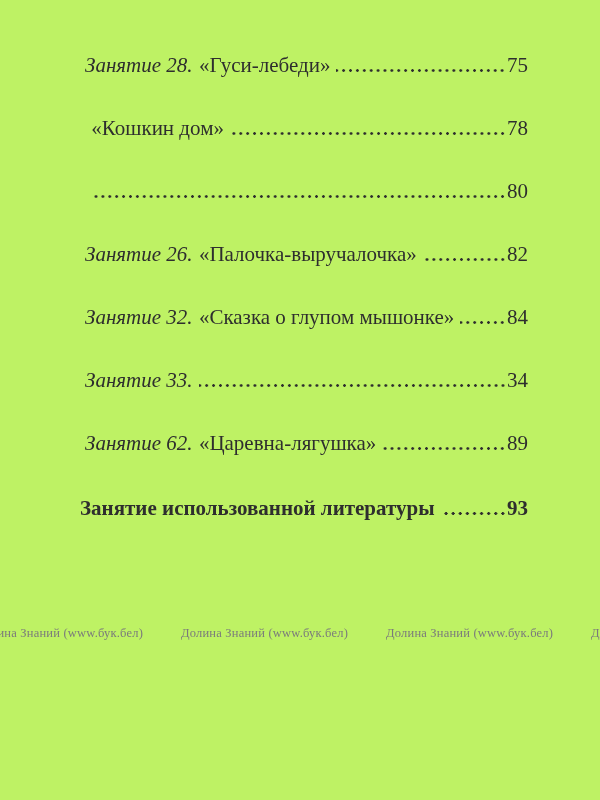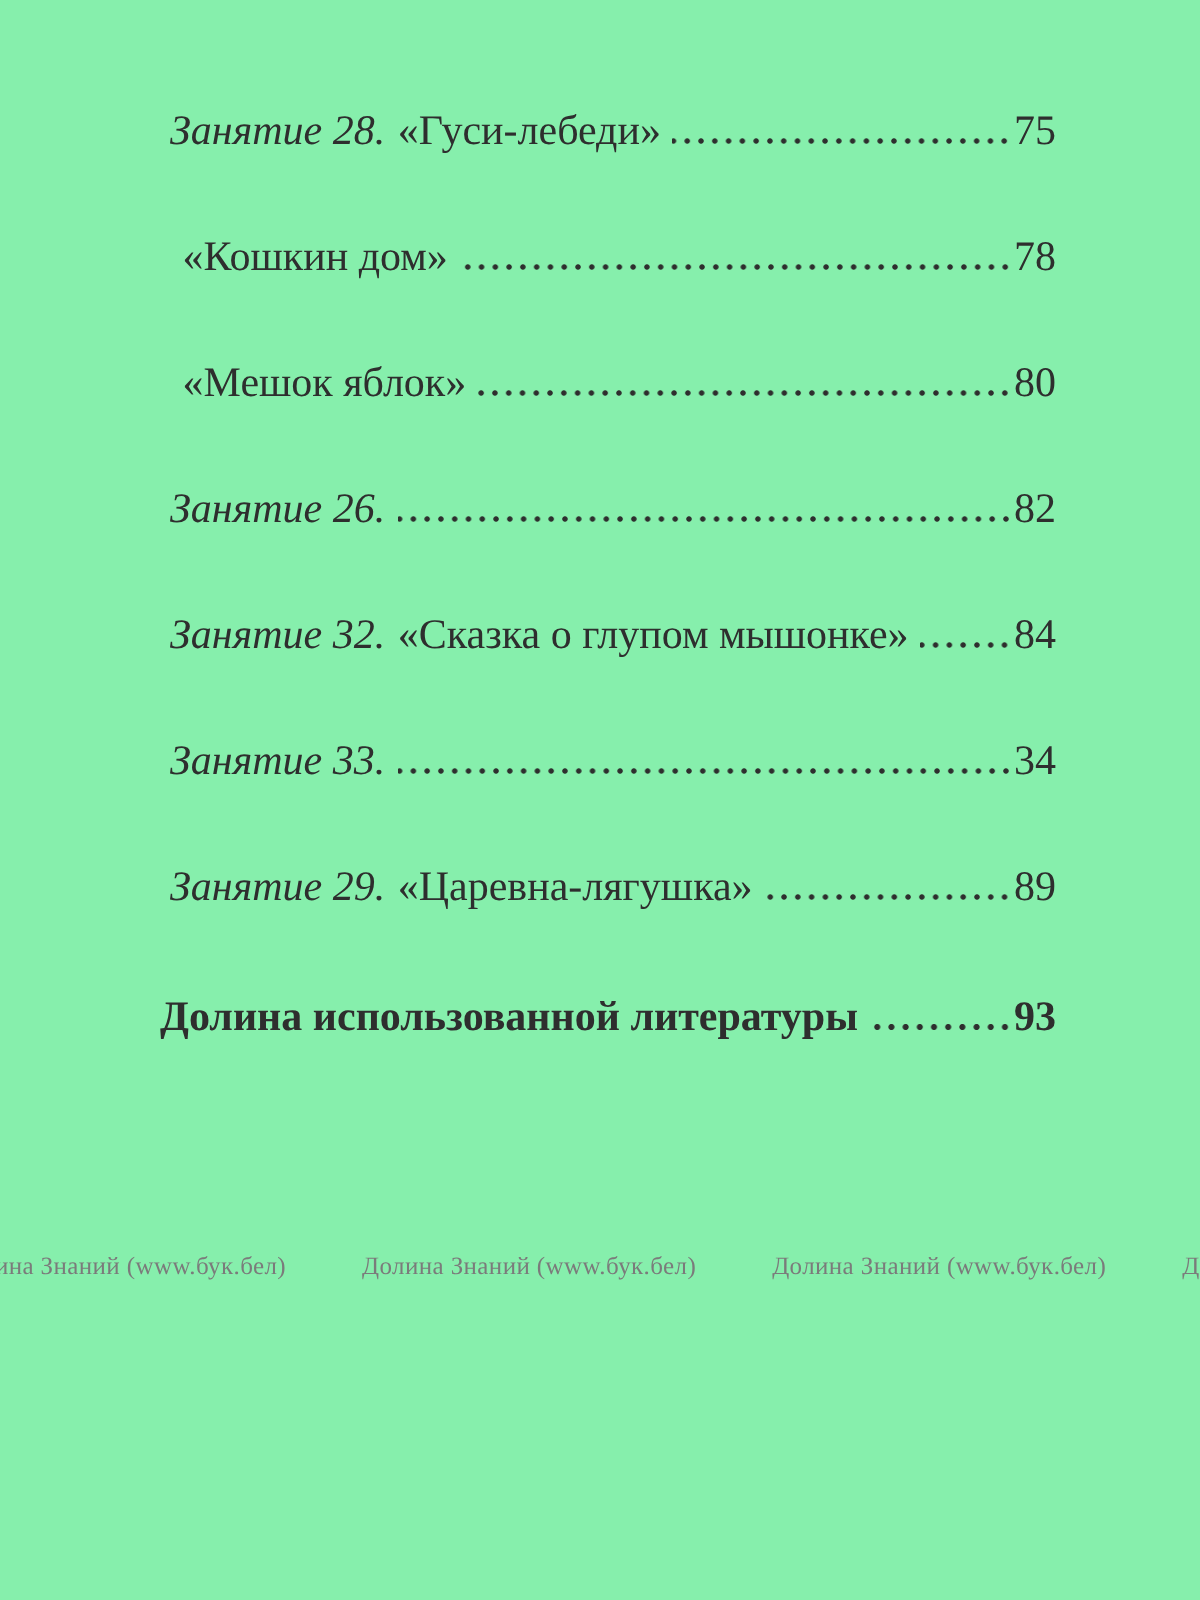--- a/index.html
+++ b/index.html
@@ -1,20 +1,20 @@
 <!DOCTYPE html>
 <html><head>
 <meta charset="utf-8">
 <style>
   html, body { margin: 0; padding: 0; background: #ffffff; }
   .page {
     position: relative;
     width: 600px;
     height: 800px;
-    background: #86efac;
+    background: #bef264;
     overflow: hidden;
     font-family: "Liberation Serif", serif;
     color: #2e2e2e;
   }
   .toc {
     position: absolute;
     left: 85px;
     top: 14px;
     width: 443px;
   }
@@ -76,52 +76,52 @@
     <span class="pagenum">75</span>
   </div>
 
   <div class="toc-row">
     <span class="title">«Кошкин дом»</span>
     <span class="leader"></span>
     <span class="pagenum">78</span>
   </div>
 
   <div class="toc-row">
-    <span class="title">«Мешок яблок»</span>
     <span class="leader"></span>
     <span class="pagenum">80</span>
   </div>
 
   <div class="toc-row">
     <span class="label">Занятие 26.</span>
+    <span class="title">«Палочка-выручалочка»</span>
     <span class="leader"></span>
     <span class="pagenum">82</span>
   </div>
 
   <div class="toc-row">
     <span class="label">Занятие 32.</span>
     <span class="title">«Сказка о глупом мышонке»</span>
     <span class="leader"></span>
     <span class="pagenum">84</span>
   </div>
 
   <div class="toc-row">
     <span class="label">Занятие 33.</span>
     <span class="leader"></span>
     <span class="pagenum">34</span>
   </div>
 
   <div class="toc-row">
-    <span class="label">Занятие 29.</span>
+    <span class="label">Занятие 62.</span>
     <span class="title">«Царевна-лягушка»</span>
     <span class="leader"></span>
     <span class="pagenum">89</span>
   </div>
 <div class="toc-row bib">
-      <span class="title" style="margin-left:0">Долина использованной литературы</span>
+      <span class="title" style="margin-left:0">Занятие использованной литературы</span>
       <span class="leader"></span>
       <span class="pagenum">93</span>
     </div>
   </div>
 
   <div class="watermark">
       <span>Долина Знаний (www.бук.бел)</span>
       <span>Долина Знаний (www.бук.бел)</span>
       <span>Долина Знаний (www.бук.бел)</span>
       <span>Долина Знаний (www.бук.бел)</span>

